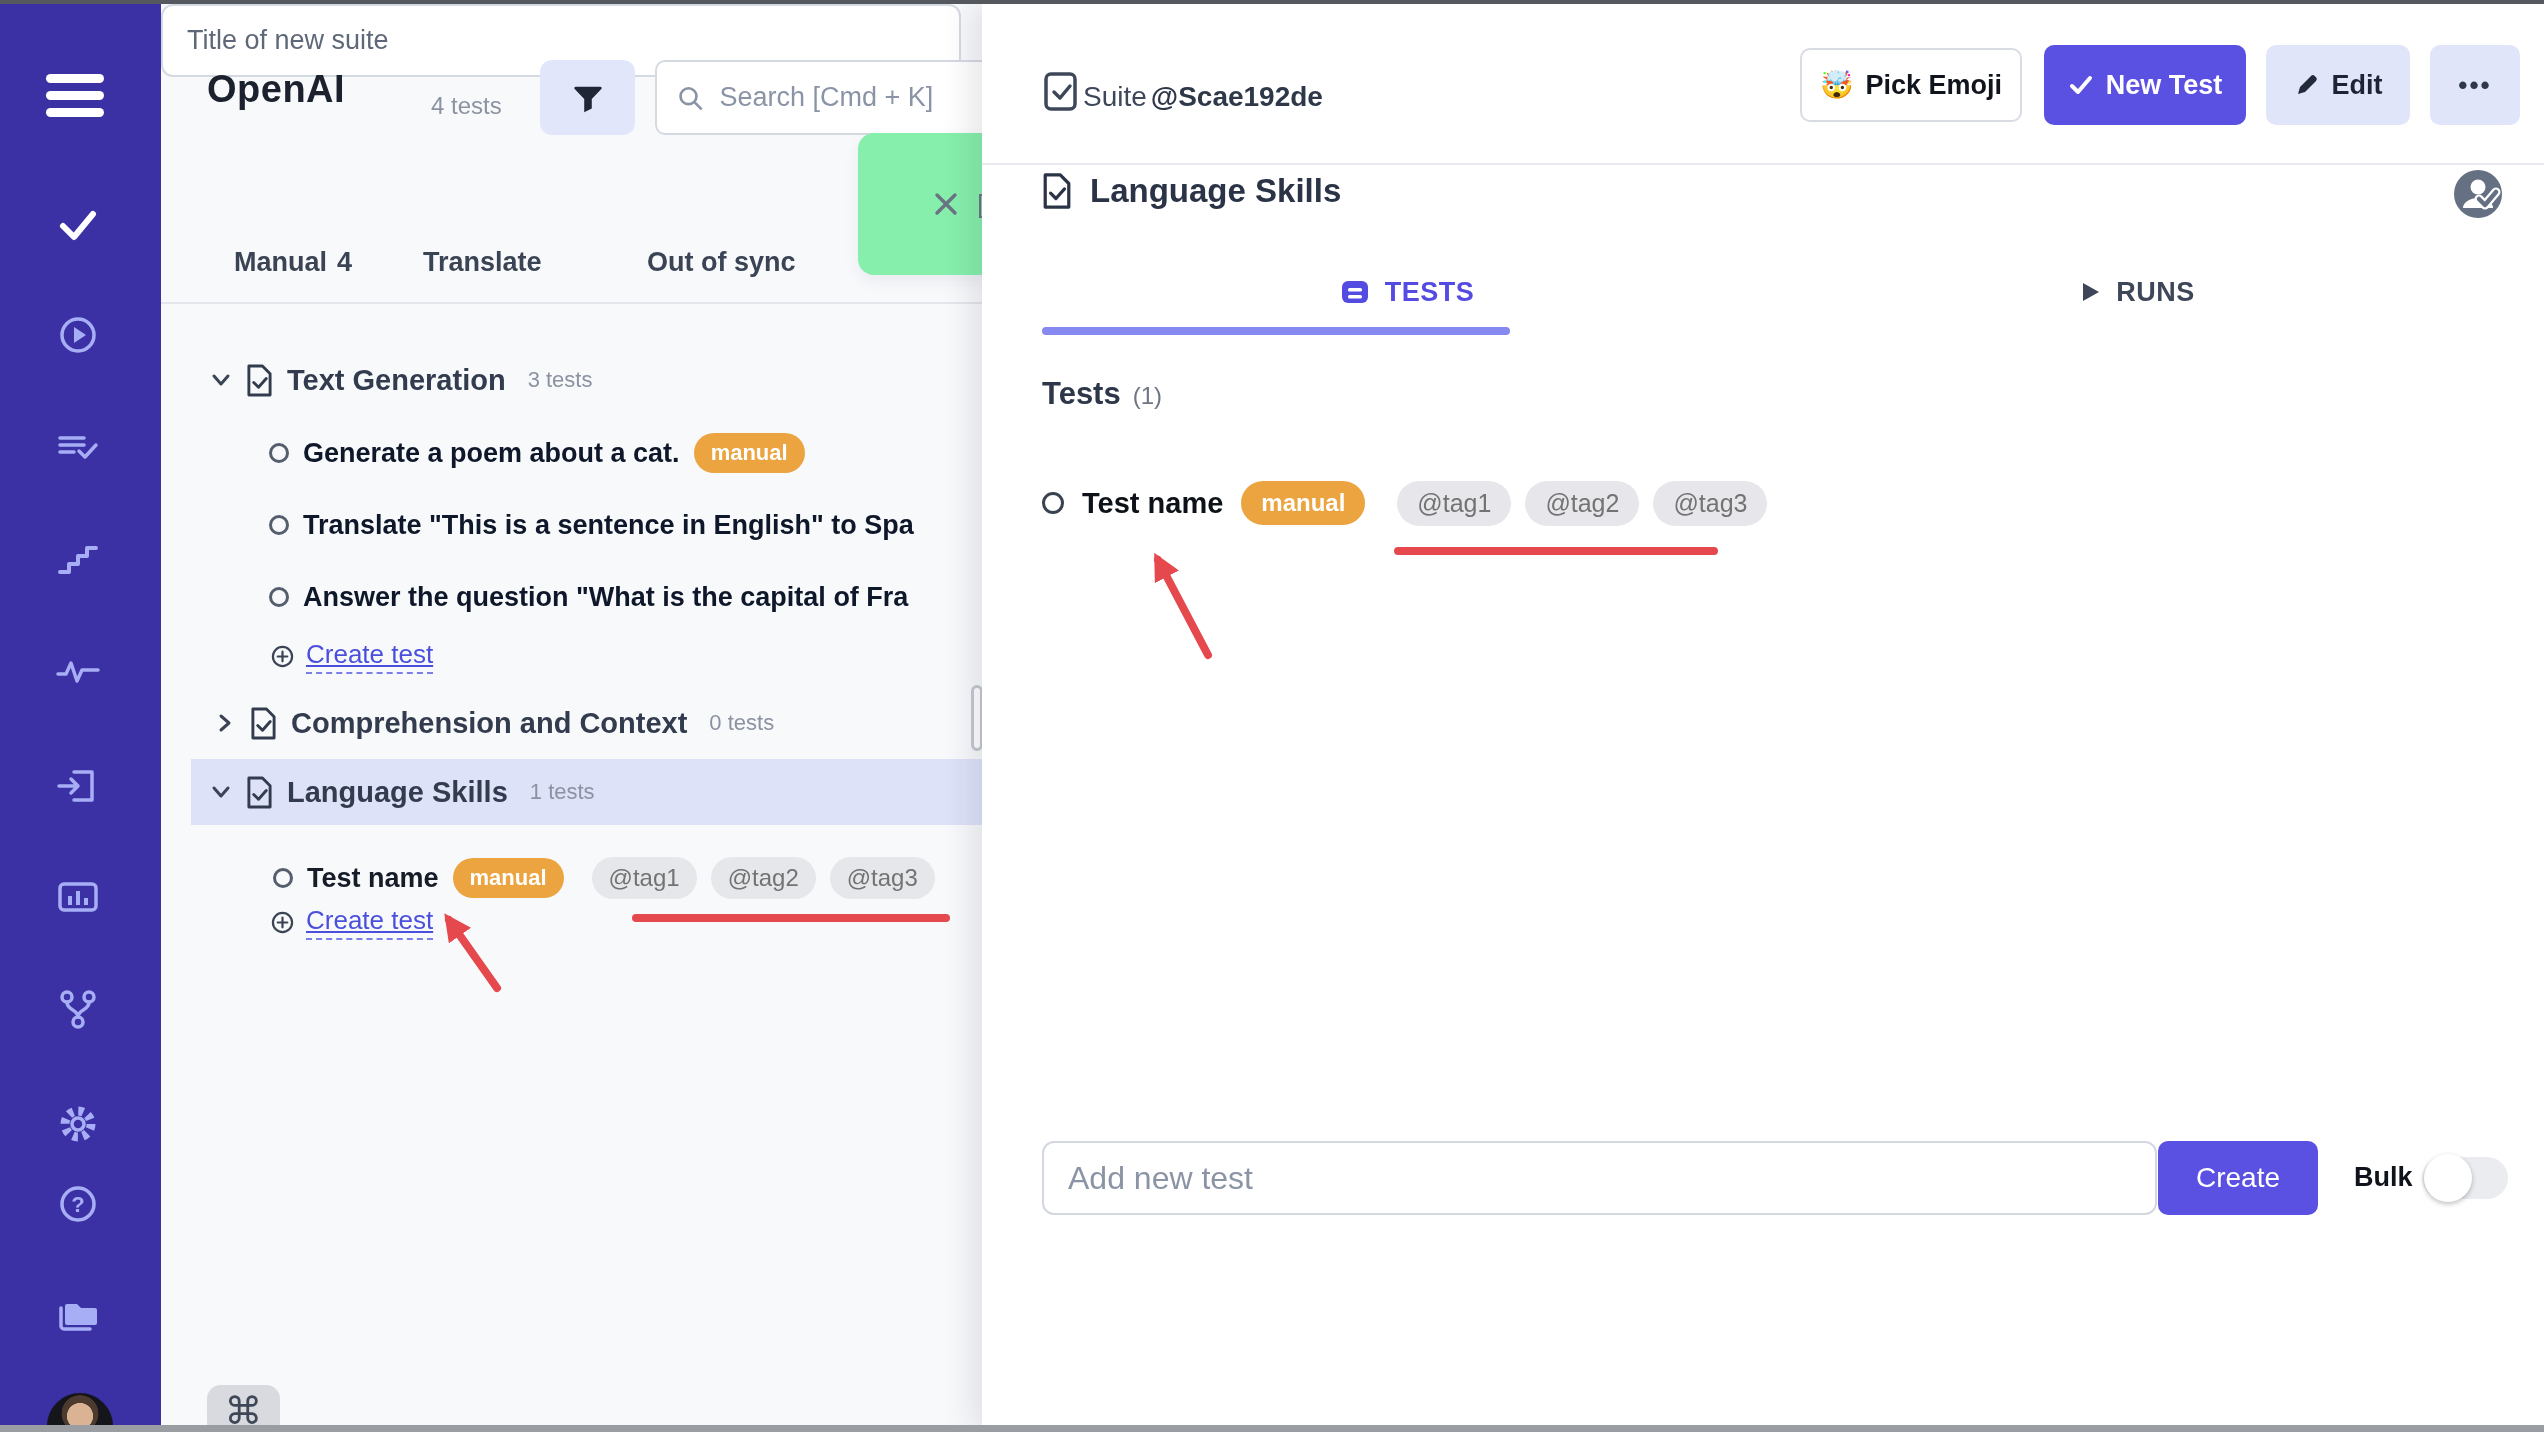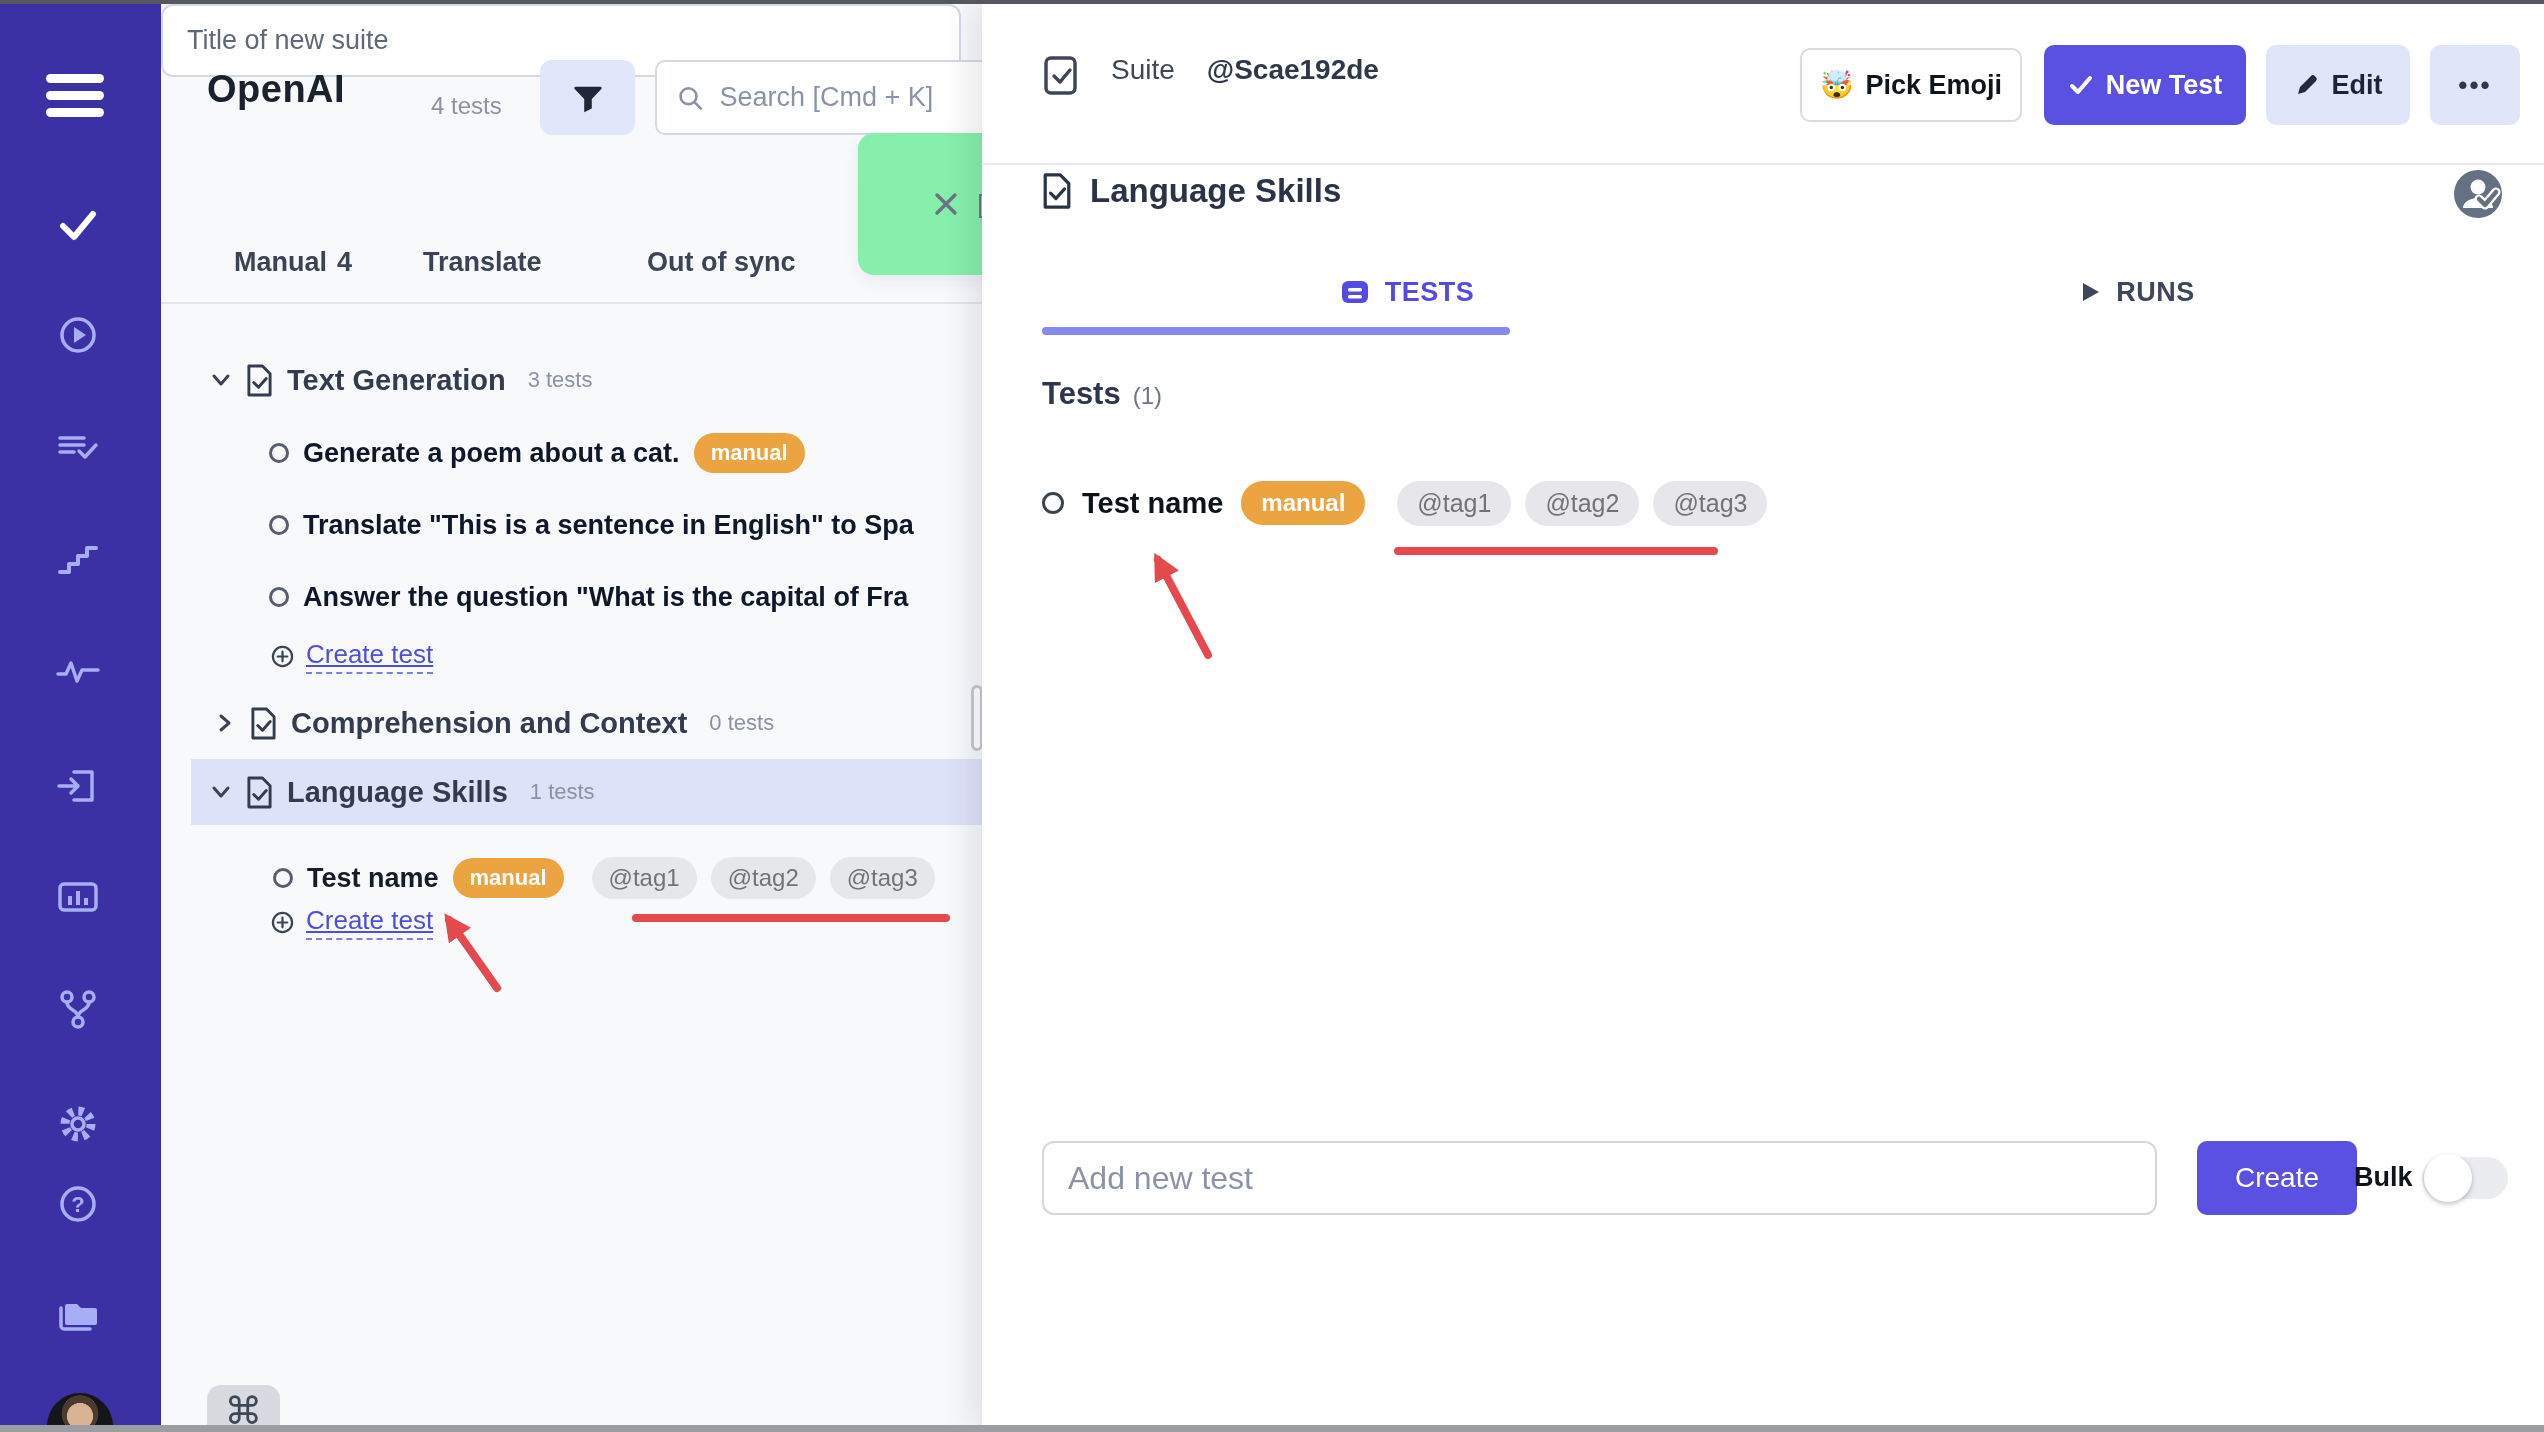--- a/index.html
+++ b/index.html
@@ -50,21 +50,21 @@
   .create-link{font-size:26px;color:#4a4fdc;text-decoration:underline;border-bottom:2px dashed #7b80e8;padding-bottom:2px;}
   .row-highlight{left:30px;top:755px;width:791px;height:66px;background:#dee2f8;}
   .lp-suite-input{left:47px;top:1028px;width:800px;height:73px;background:#fff;border:2px solid #d5d9e2;border-radius:12px;box-sizing:border-box;font-size:27px;color:#3c4557;padding:0 24px;font-family:"Liberation Sans",sans-serif;outline:0;}
   .lp-suite-input::placeholder{color:#5f6878;}
   .cmd-btn{left:46px;top:1381px;width:73px;height:51px;background:#d8dadf;border-radius:14px;display:flex;align-items:center;justify-content:center;cursor:pointer;}
   .cmd-glyph{font-family:"DejaVu Sans","Liberation Sans",sans-serif;font-size:38px;color:#3e4757;line-height:1;}
   .lp-scrollbar{left:810px;top:681px;width:12px;height:66px;background:#ffffff;border:3px solid #c4c8d0;border-radius:7px;box-sizing:border-box;cursor:pointer;}
 
   
   .right-panel{left:982px;top:4px;width:1562px;height:1428px;background:#ffffff;z-index:5;box-shadow:-12px 0 28px rgba(28,32,58,.10);}
-  .rp-header{position:absolute;left:60px;top:50px;display:flex;align-items:flex-start;gap:32px;}
+  .rp-header{position:absolute;left:60px;top:66px;display:flex;align-items:flex-end;gap:4px;}
   .rp-suite-label{font-size:28px;color:#3e4759;}
   .rp-suite-id{font-size:28px;font-weight:bold;color:#2f3849;}
   .btn{position:absolute;display:flex;align-items:center;justify-content:center;gap:12px;border-radius:10px;cursor:pointer;box-sizing:border-box;}
   .btn-pick{left:818px;top:44px;width:222px;height:74px;background:#fff;border:2px solid #d9dce3;font-size:27px;font-weight:600;color:#10141c;}
   .btn-new{left:1062px;top:41px;width:202px;height:80px;background:#5a50e2;color:#fff;font-size:27px;font-weight:bold;}
   .btn-edit{left:1284px;top:41px;width:144px;height:80px;background:#e1e5fa;color:#1d2433;font-size:27px;font-weight:bold;}
   .btn-more{left:1448px;top:41px;width:90px;height:80px;background:#e1e5fa;color:#2f3849;font-size:26px;font-weight:bold;letter-spacing:2px;}
   .rp-divider{left:0;top:159px;width:1562px;height:2px;background:#e9ebf0;}
   .rp-title-row{position:absolute;left:60px;top:168px;display:flex;align-items:center;gap:18px;}
   .rp-title{font-size:33px;font-weight:bold;color:#2b3447;}
@@ -76,21 +76,21 @@
   .rp-tests-heading{position:absolute;left:60px;top:372px;display:flex;align-items:baseline;gap:12px;}
   .rp-tests-heading .h{font-size:31px;font-weight:bold;color:#2e3749;}
   .rp-tests-heading .c{font-size:24px;color:#6d7585;}
   .rp-test-row{position:absolute;left:60px;top:471px;height:56px;display:flex;align-items:center;gap:18px;cursor:pointer;}
   .rp-test-row .circle-bullet{width:22px;height:22px;border-color:#39424f;}
   .rp-test-name{font-size:29px;font-weight:bold;color:#0d1118;}
   .rp-test-row .badge-manual{font-size:24px;padding:8px 20px;}
   .rp-test-row .tag-pill{font-size:25px;padding:8px 20px;background:#e7e7eb;}
   .rp-add-input{position:absolute;left:60px;top:1137px;width:1115px;height:74px;background:#fff;border:2px solid #d3d7e0;border-radius:12px;box-sizing:border-box;font-size:32px;color:#3c4557;padding:0 24px;font-family:"Liberation Sans",sans-serif;outline:0;}
   .rp-add-input::placeholder{color:#8b94a5;}
-  .btn-create{left:1215px;top:1137px;width:160px;height:74px;background:#5a50e2;color:#fff;font-size:28px;font-weight:500;}
+  .btn-create{left:1176px;top:1137px;width:160px;height:74px;background:#5a50e2;color:#fff;font-size:28px;font-weight:500;}
   .bulk-label{left:1372px;top:1158px;font-size:27px;font-weight:bold;color:#0f141c;}
   .toggle{left:1440px;top:1153px;width:86px;height:42px;background:#ebecef;border-radius:999px;cursor:pointer;}
   .toggle .knob{position:absolute;left:2px;top:-3px;width:48px;height:48px;background:#ffffff;border-radius:50%;box-shadow:0 2px 5px rgba(0,0,0,.25);}
 
   .annotations{left:0;top:0;width:2544px;height:1432px;z-index:10;pointer-events:none;}
   .tag-group{display:flex;gap:14px;margin-left:14px;}
 </style>
 </head>
 <body>
 

